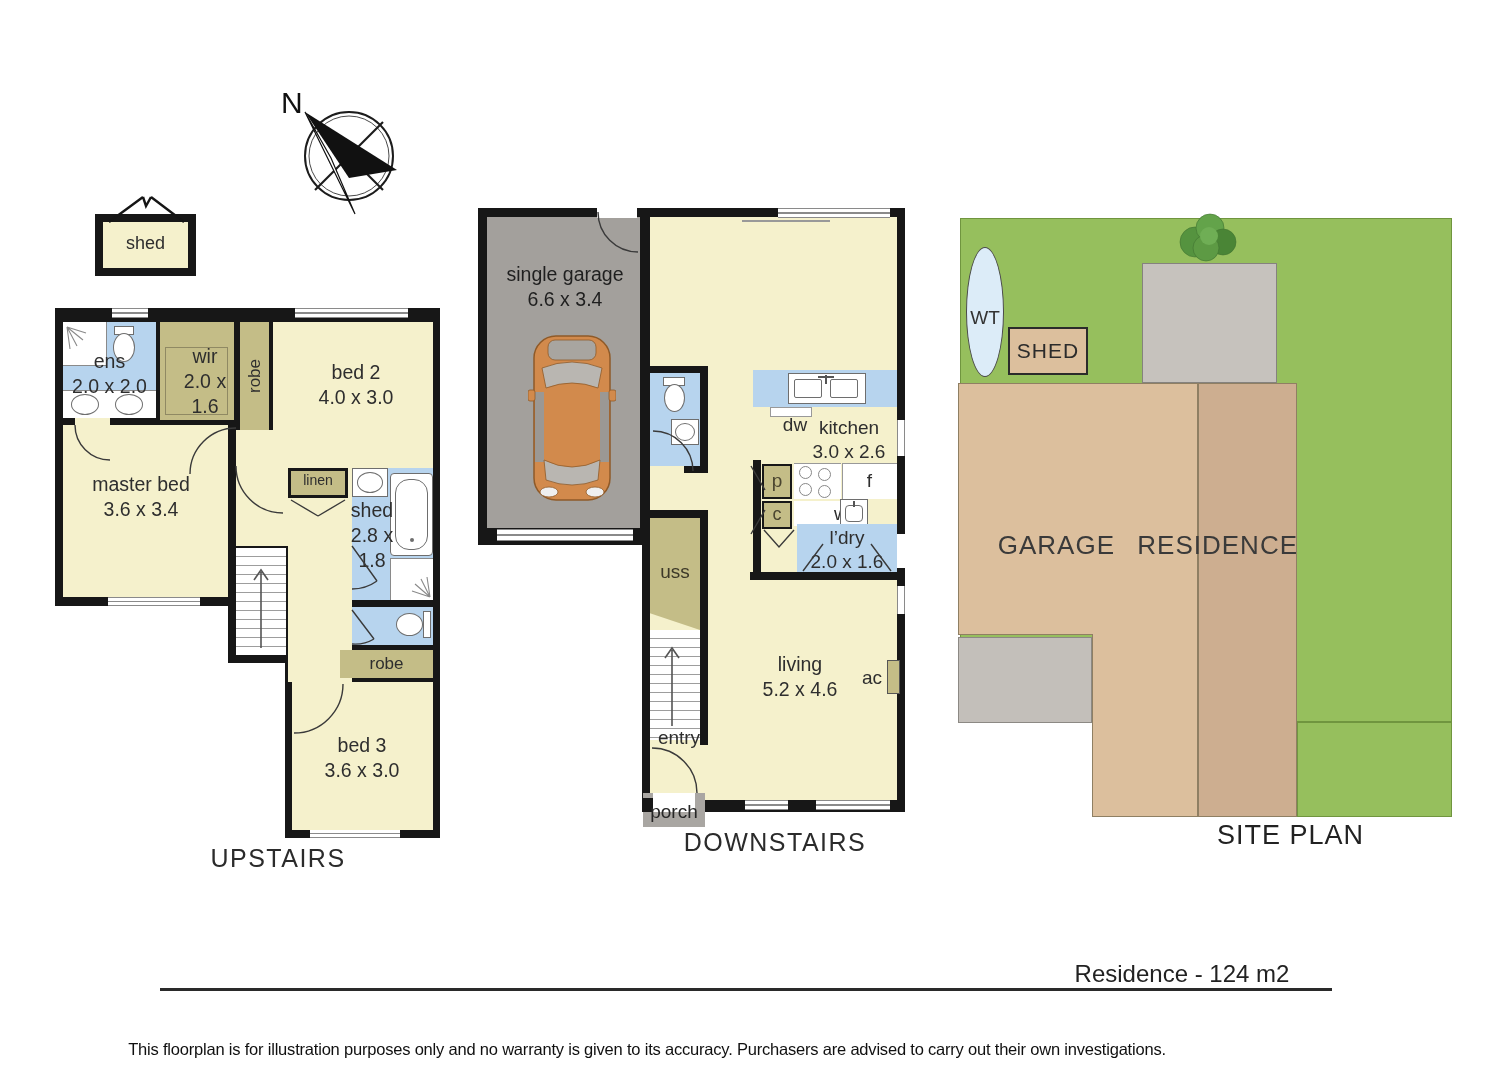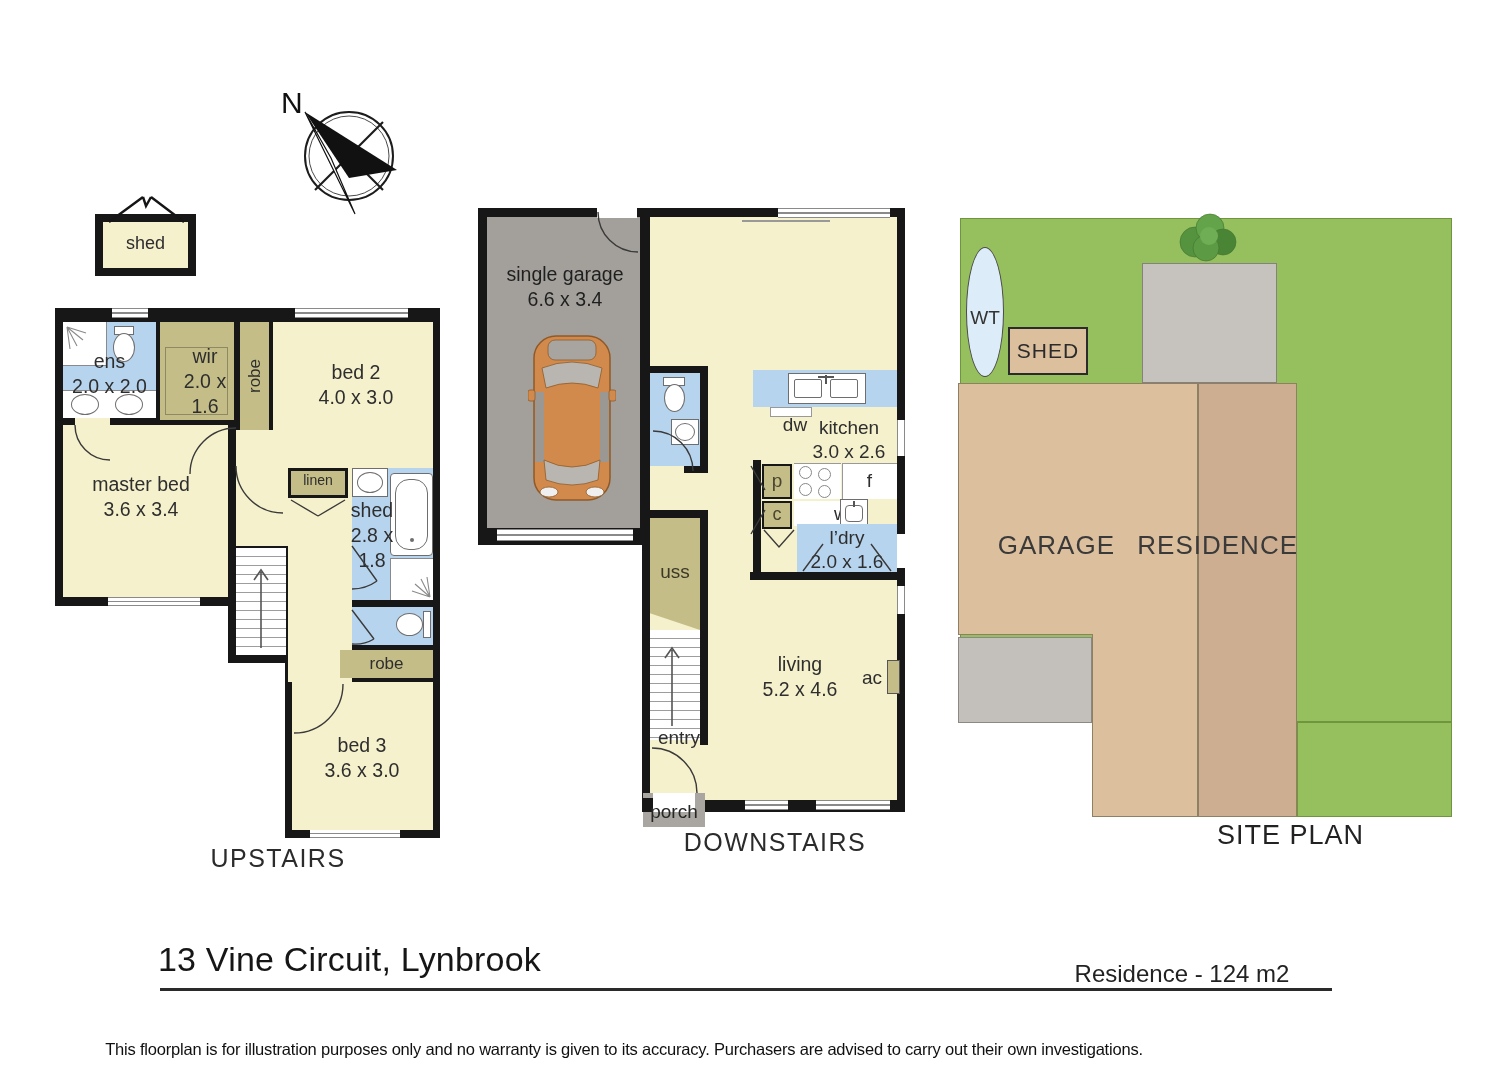--- a/index.html
+++ b/index.html
@@ -22,21 +22,21 @@
          background-image: linear-gradient(to bottom, transparent 42%, #8a8a8a 42%, #8a8a8a 58%, transparent 58%); }
   .winv { background-color: #fff; border-left: 1.5px solid #8a8a8a; border-right: 1.5px solid #8a8a8a;
           background-image: linear-gradient(to right, transparent 42%, #8a8a8a 42%, #8a8a8a 58%, transparent 58%); }
   .fix { position: absolute; background: #fff; border: 1.3px solid #6e6e6e; }
   .round { border-radius: 50%; }
   .treads { background-color: #fff;
             background-image: repeating-linear-gradient(to bottom, #fff 0, #fff 8px, #9d9d9d 8px, #9d9d9d 9px); }
   .overlay { position: absolute; left: 0; top: 0; pointer-events: none; }
   .footer-address { position: absolute; font-size: 34px; font-weight: 300; letter-spacing: 0.2px; color: #161616; }
   .footer-area { position: absolute; font-size: 24px; color: #222; text-align: center; }
-  .footer-disc { position: absolute; width: 1248px; text-align: center; font-size: 16.5px; letter-spacing: -0.2px; color: #101010; }
+  .footer-disc { position: absolute; width: 1248px; text-align: center; font-size: 16.5px; letter-spacing: -0.2px; color: #101010; margin-left: 23px; }
   .site-lbl { position: absolute; text-align: right; font-size: 26px; letter-spacing: 1px; color: #3a3a3a; }
 </style>
 </head>
 <body>
 
 <div class="canvas">
 
   <div class="a" style="left:281px;top:86px;font-size:30px;color:#111;">N</div>
   <svg class="a" style="left:295px;top:100px;" width="112" height="118" viewBox="0 0 112 118">
     <circle cx="54" cy="56" r="44" fill="none" stroke="#1c1c1c" stroke-width="2"></circle>
@@ -251,21 +251,20 @@
     <circle cx="36" cy="26" r="9" fill="#6fae55"></circle>
   </svg>
   <div class="a" style="left:966px;top:247px;width:38px;height:130px;border-radius:50%;background:#dcecf8;border:1px solid #4a4a4a;"></div>
   <div class="lbl" style="left:966px;top:306px;width:38px;font-size:19px;color:#333;">WT</div>
   <div class="a" style="left:1008px;top:327px;width:80px;height:48px;background:#dcbf9d;border:2px solid #2b2b2b;"></div>
   <div class="lbl" style="left:1008px;top:338px;width:80px;font-size:21px;letter-spacing:1px;color:#2b2b2b;">SHED</div>
   <div class="site-lbl" style="left:955px;top:530px;width:160px;">GARAGE</div>
   <div class="site-lbl" style="left:1128px;top:530px;width:170px;">RESIDENCE</div>
   <div class="site-lbl" style="left:1164px;top:820px;width:200px;color:#222;font-size:27px;">SITE PLAN</div>
 
-  <div class="footer-address" style="left:158px;top:940px;">13 Vine Circuit, Lynbrook</div>
   <div class="footer-area" style="left:1032px;top:960px;width:300px;">Residence - 124 m2</div>
   <div class="a" style="left:160px;top:988px;width:1172px;height:3px;background:#2a2a2a;"></div>
   <div class="footer-disc" style="left:0;top:1040px;">This floorplan is for illustration purposes only and no warranty is given to its accuracy. Purchasers are advised to carry out their own investigations.</div>
 
   <svg class="overlay" width="1508" height="1066" viewBox="0 0 1508 1066">
     <g stroke="#151515" stroke-width="2.4" fill="none">
       <path d="M109 222 L143 197 M151 197 L184 222 M143 197 L146 206 L151 197"></path>
     </g>
     <g stroke="#3a3a3a" stroke-width="1.4" fill="none">
       <path d="M75 425 A35 35 0 0 0 110 460"></path>

